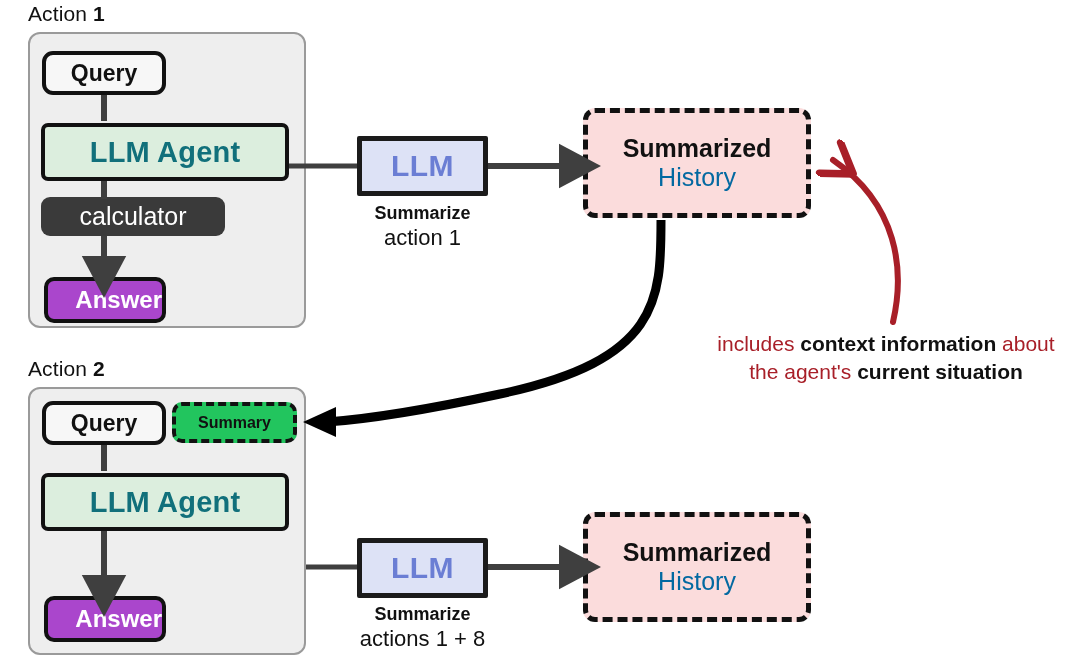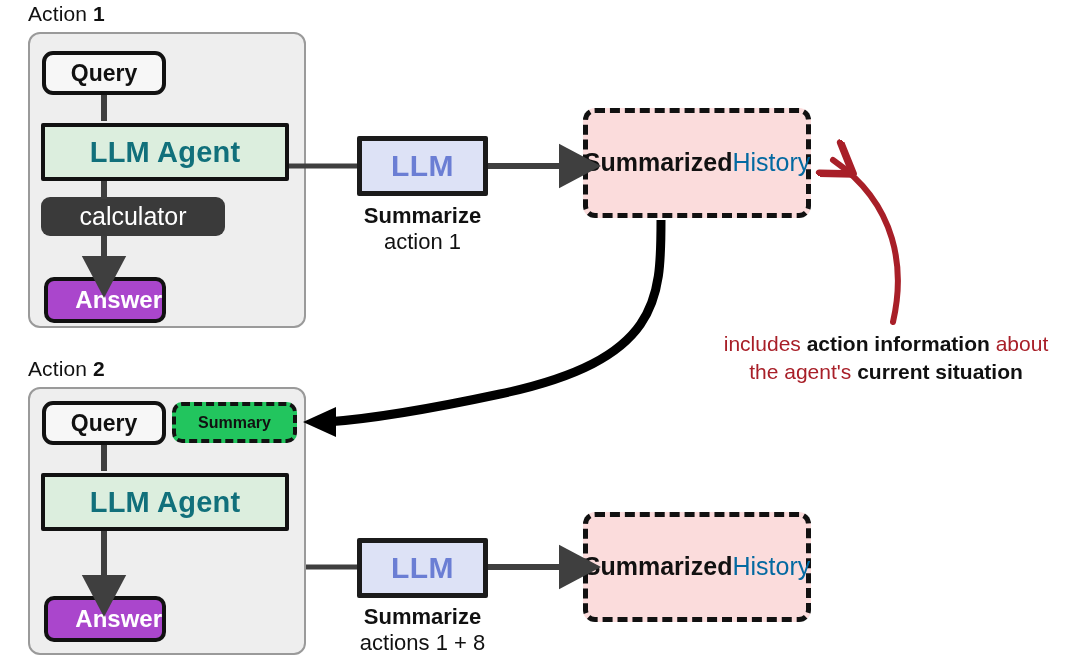--- a/index.html
+++ b/index.html
@@ -7,31 +7,31 @@
   #stage{position:relative;width:1080px;height:664px;overflow:hidden;background:#fff;}
   svg.layer{position:absolute;left:0;top:0;width:1080px;height:664px;pointer-events:none;}
 
   .panel{position:absolute;background:#eeeeee;border:2px solid #9a9a9a;border-radius:12px;box-sizing:border-box;}
   .action-label{position:absolute;font-size:21px;color:#111;white-space:nowrap;letter-spacing:.1px;}
   .action-label b{font-weight:bold;}
 
   .box{position:absolute;box-sizing:border-box;display:flex;align-items:center;justify-content:center;text-align:center;}
 
   .query-box{background:#f7f7f7;border:4px solid #111;border-radius:11px;font-size:23px;font-weight:bold;color:#111;}
-  .agent-box{background:#dceede;border:4px solid #111;border-radius:2px;font-size:29px;font-weight:bold;color:#11707b;letter-spacing:.2px;}
+  .agent-box{background:#dceede;border:4px solid #111;border-radius:7px;font-size:29px;font-weight:bold;color:#11707b;letter-spacing:.2px;}
   .calc-box{background:#3a3a3a;border-radius:9px;font-size:25px;font-weight:normal;color:#ffffff;}
   .answer-box{background:#aa46cc;border:4px solid #111;border-radius:10px;font-size:24px;font-weight:bold;color:#ffffff;justify-content:flex-end;}
   .llm-box{background:#dde2f6;border:5px solid #1b1b1b;border-radius:2px;font-size:30px;font-weight:bold;color:#6b7ed4;letter-spacing:.5px;}
   .summary-chip{background:#22c55e;border:4px dashed #111;border-radius:10px;font-size:16px;font-weight:bold;color:#111;}
-  .hist-box{background:#fbdcdc;border:5px dashed #111;border-radius:12px;flex-direction:row;line-height:1.18;}
+  .hist-box{background:#fbdcdc;border:5px dashed #111;border-radius:12px;flex-direction:column;line-height:1.18;}
   .hist-box .l1{font-size:25px;font-weight:bold;color:#111;}
   .hist-box .l2{font-size:25px;font-weight:normal;color:#0369a1;}
 
   .cap{position:absolute;text-align:center;line-height:1.2;white-space:nowrap;}
-  .cap .c1{display:block;font-size:22px;font-weight:bold;color:#111;}
+  .cap .c1{display:block;font-size:18px;font-weight:bold;color:#111;}
   .cap .c2{display:block;font-size:22px;font-weight:normal;color:#111;}
 
   .annot{position:absolute;text-align:center;font-size:21px;color:#a81f28;line-height:1.35;white-space:nowrap;}
   .annot b{color:#111;font-weight:bold;}
 </style>
 </head>
 <body>
 
 <div id="stage">
 
@@ -64,21 +64,21 @@
     <span class="c1">Summarize</span>
     <span class="c2">action 1</span>
   </div>
 
   <div class="box hist-box" style="left:583px;top:108px;width:228px;height:110px;">
     <span class="l1">Summarized</span>
     <span class="l2">History</span>
   </div>
 
   <div class="annot" style="left:706px;top:330px;width:360px;">
-    <div><span>includes </span><b>action information</b><span> about</span></div>
+    <div><span>includes </span><b>context information</b><span> about</span></div>
     <div><span>the agent's </span><b>current situation</b><span></span></div>
   </div>
 
   <div class="action-label" style="left:28px;top:357px;">
     <span>Action</span>
     <b>2</b>
   </div>
   <div class="panel" style="left:28px;top:387px;width:278px;height:268px;"></div>
 
   <div class="box query-box" style="left:42px;top:401px;width:124px;height:44px;">

